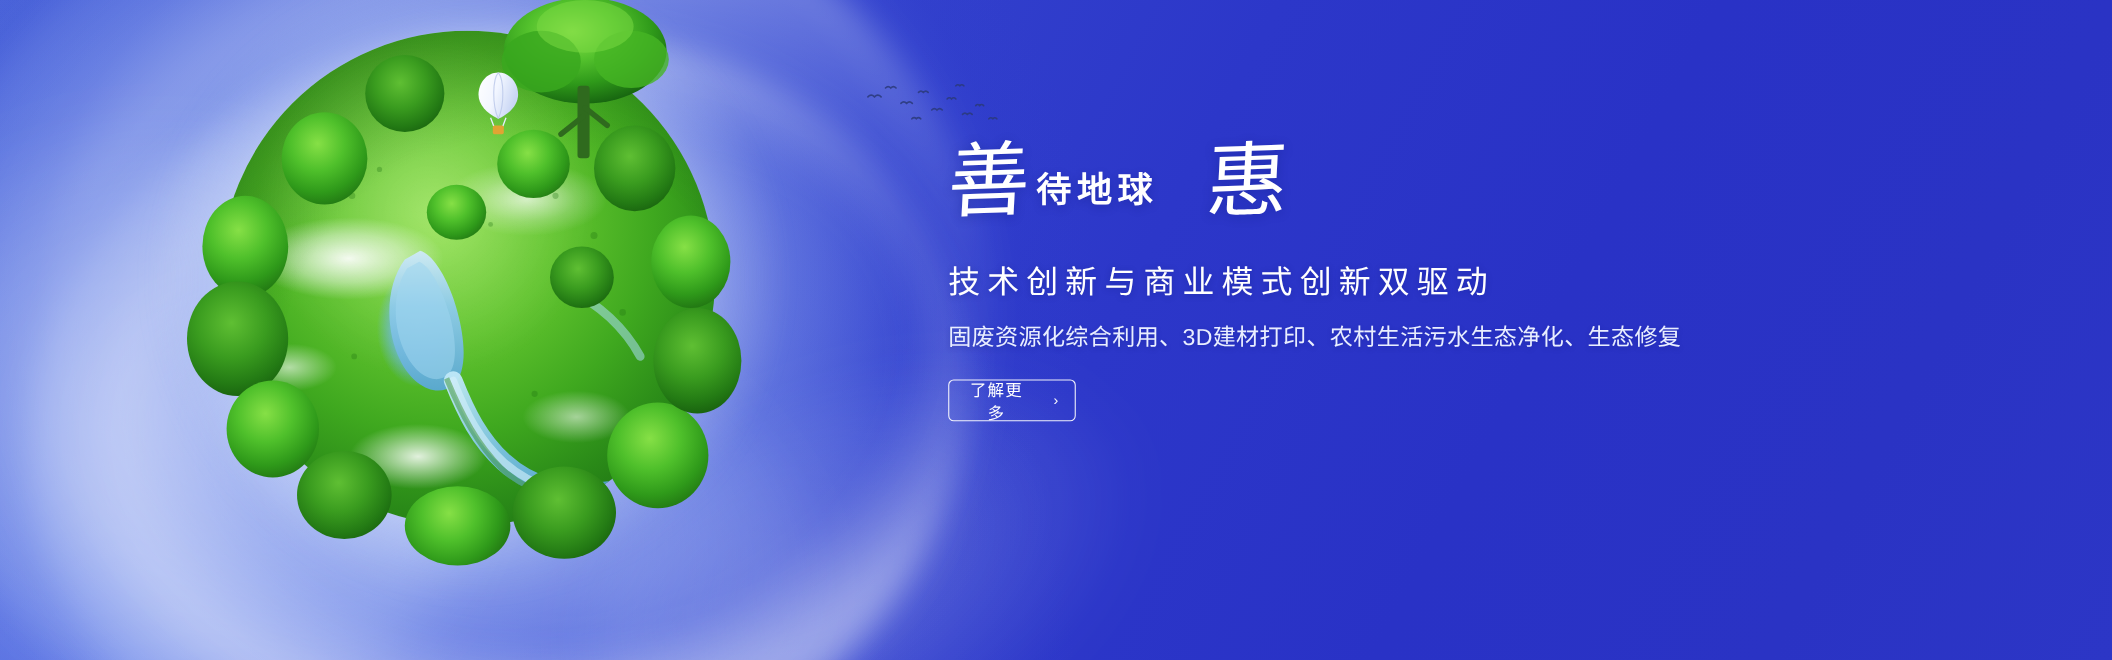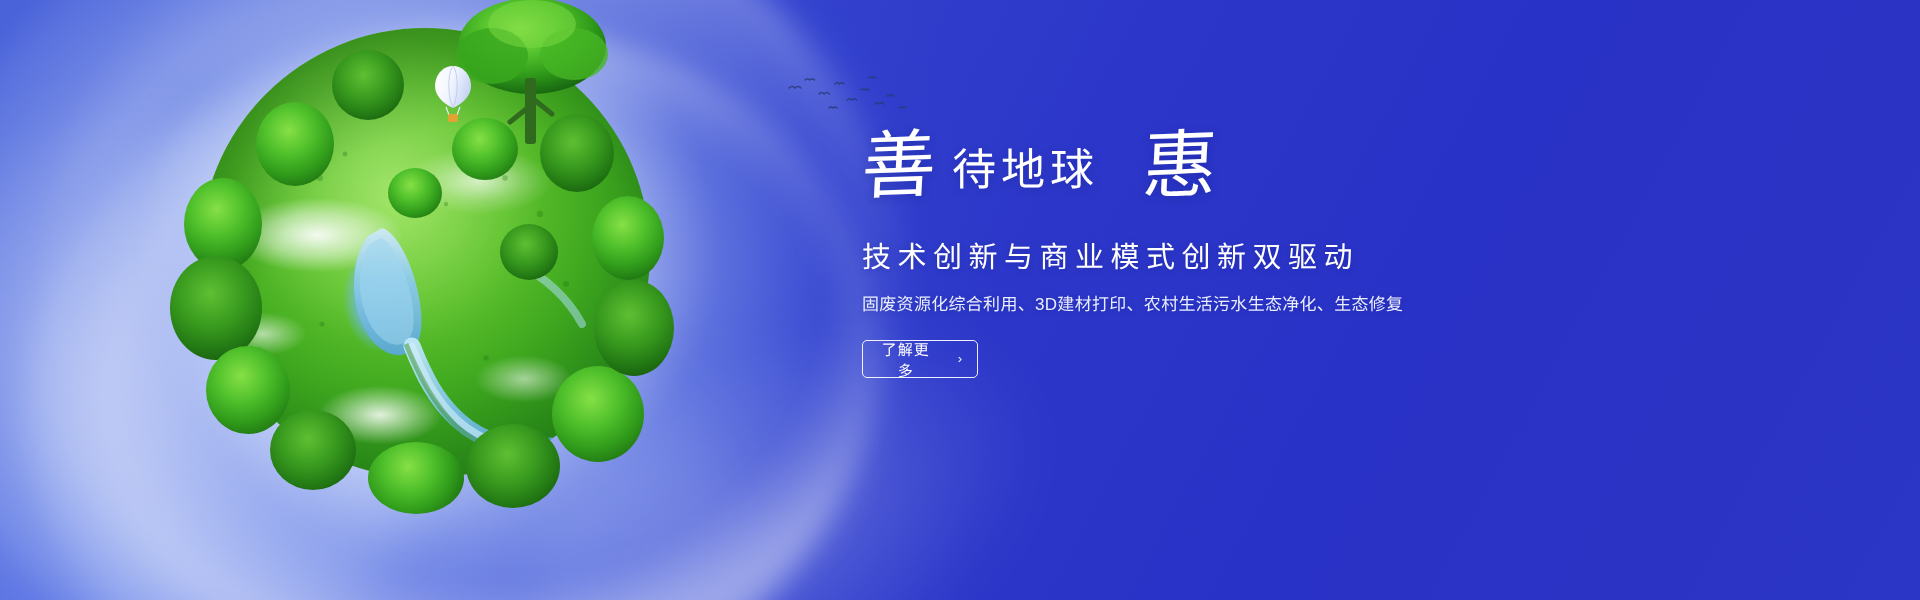--- a/index.html
+++ b/index.html
@@ -223,24 +223,24 @@
     font-family: "DejaVu Serif", "Liberation Serif", serif;
     font-size: 74px;
     font-weight: 400;
     letter-spacing: 0;
     transform: skewX(-5deg) rotate(-2deg);
     display: inline-block;
     text-shadow: 0 2px 10px rgba(10,22,110,0.30);
   }
   .reg {
     font-family: "DejaVu Serif", "Liberation Serif", serif;
-    font-size: 44px;
-    font-weight: 400;
+    font-size: 32px;
+    font-weight: 700;
     letter-spacing: 5px;
-    margin-left: 16px;
+    margin-left: 6px;
     position: relative;
     top: -6px;
     text-shadow: 0 2px 8px rgba(10,22,110,0.28);
   }
   .gap {
     display: inline-block;
     width: 44px;
   }
 
   .subtitle {
@@ -249,21 +249,21 @@
     font-size: 29px;
     letter-spacing: 6.5px;
     line-height: 1.2;
     white-space: nowrap;
     text-shadow: 0 1px 6px rgba(10,22,110,0.30);
   }
 
   .desc {
     margin-top: 19px;
     color: #e9eeff;
-    font-size: 17px;
+    font-size: 21px;
     letter-spacing: 0.3px;
     line-height: 1.3;
     white-space: nowrap;
     text-shadow: 0 1px 5px rgba(10,22,110,0.26);
   }
 
   .cta {
     margin-top: 24px;
     display: inline-flex;
     align-items: center;

